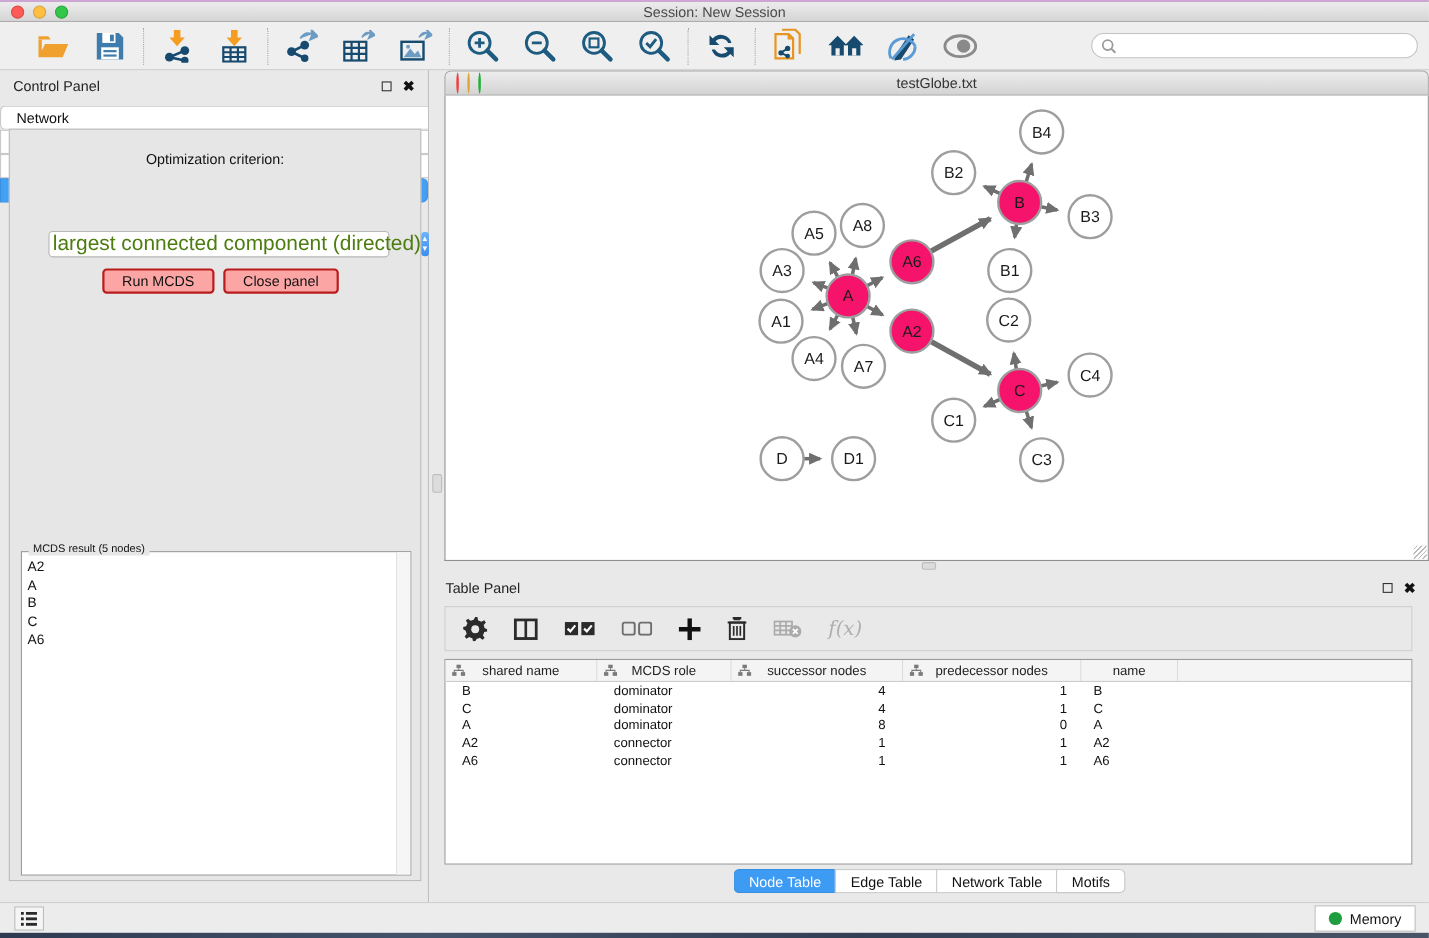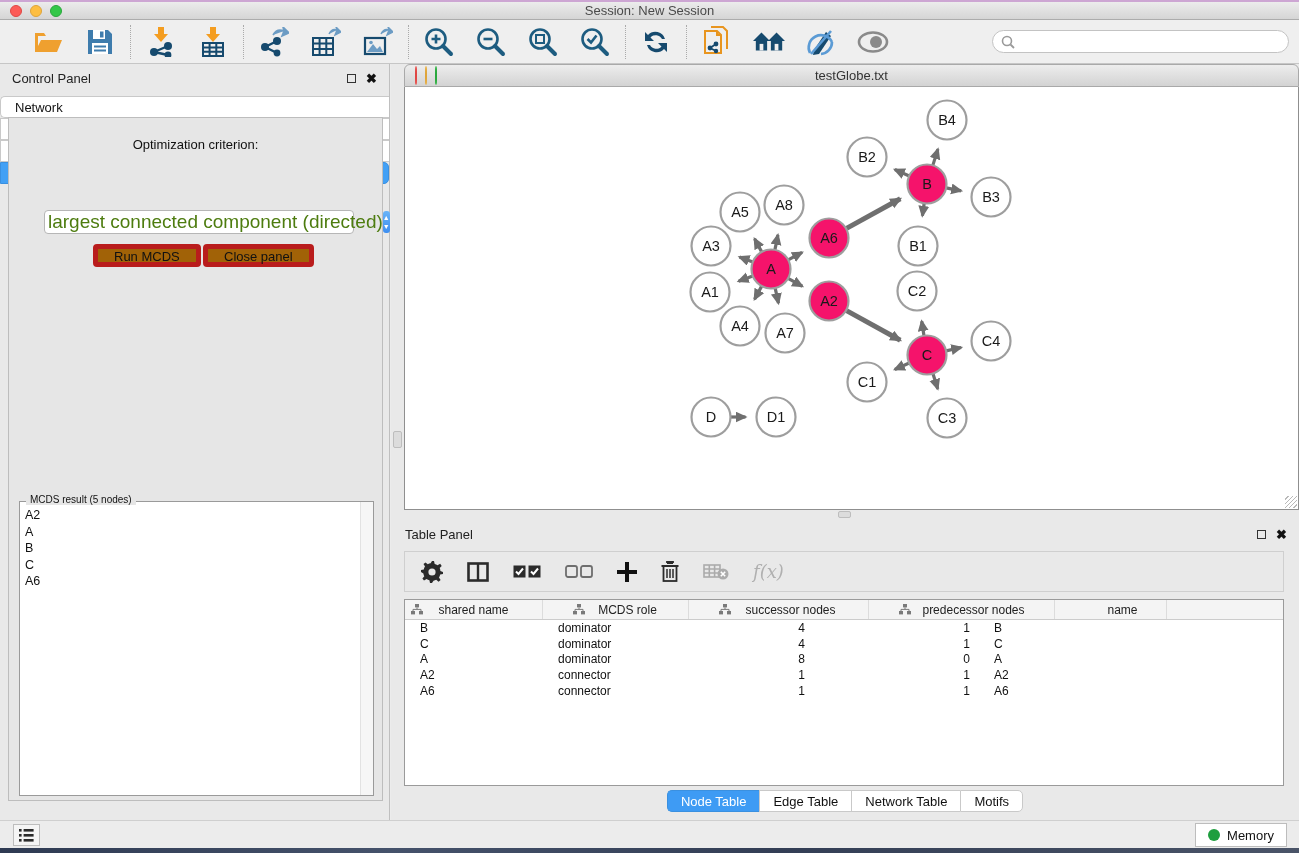--- a/index.html
+++ b/index.html
@@ -46,21 +46,21 @@
 
   #cp-content { position:absolute; left:8px; top:53px; width:375px; height:684px;
     border:1px solid #BDBDBD; background:#E6E6E6; }
   #opt-label { text-align:center; margin-top:19px; font-size:13px; color:#111; }
   #opt-select { position:absolute; left:35px; top:92px; width:310px; height:24px; background:#fff;
     border:1px solid #B6B6B6; border-radius:4px; display:flex; align-items:center; cursor:pointer; }
   #opt-select .val { flex:1; font-size:19px; padding-left:3px; color:#4d7c0f; white-space:nowrap; }
   #opt-select .stepper { width:21px; height:22px; margin-right:1px; border-radius:3px;
     background:linear-gradient(#6AB4F8,#3D8EF0); color:#fff; font-size:7px; line-height:7px;
     display:flex; flex-direction:column; align-items:center; justify-content:center; gap:2px; }
-  .cp-btn { position:absolute; top:126px; height:23px; background:#a16207; border:5px solid #b91c1c;
+  .cp-btn { position:absolute; top:126px; height:23px; background:#fca5a5; border:2px solid #b91c1c;
     border-radius:4px; font-size:13px; color:#111; font-family:"Liberation Sans",sans-serif; cursor:pointer; padding:0 16px; }
   #btn-run { left:84px; }
   #btn-close { left:194px; }
 
   #mcds-fieldset { position:absolute; left:10px; top:383px; width:355px; height:295px;
     border:1px solid #9A9A9A; background:#fff; }
   #mcds-legend { position:absolute; left:6px; top:-8px; background:#E6E6E6; padding:0 4px; font-size:10px; color:#111; }
   #mcds-list { position:absolute; left:1px; top:5px; bottom:1px; right:14px; overflow:hidden; }
   #mcds-list div { font-size:12.5px; line-height:16.5px; padding-left:4px; color:#111; cursor:default; }
   #mcds-scroll { position:absolute; right:0; top:0; bottom:0; width:13px; background:#F6F6F6; border-left:1px solid #E2E2E2; }
@@ -87,21 +87,21 @@
 
   
   #table-panel { position:absolute; left:0; top:456px; width:908px; height:300px; }
   #tp-toolbar { position:absolute; left:13px; top:31px; width:880px; height:41px; border:1px solid #CFCFCF;
     display:flex; align-items:center; gap:24px; padding-left:16px; }
   .tp-icon { display:flex; align-items:center; justify-content:center; cursor:pointer; }
   .fx { font-family:"DejaVu Serif", serif; font-style:italic; font-size:18px; color:#B0B0B0; }
 
   #data-table { position:absolute; left:13px; top:79px; width:880px; height:187px; background:#fff;
     border:1px solid #9A9A9A; overflow:hidden; }
-  #dt-header { display:flex; height:20px; background:#F4F4F4; border-bottom:1px solid #CCCCCC;gap:24px; }
+  #dt-header { display:flex; height:20px; background:#F4F4F4; border-bottom:1px solid #CCCCCC; }
   .dt-col { position:relative; display:flex; align-items:center; justify-content:center; gap:6px;
     border-right:1px solid #DCDCDC; font-size:12px; color:#222; }
   .dt-col svg { position:absolute; left:6px; }
   .dt-row { display:flex; height:15.8px; align-items:center; cursor:default; }
   .dt-cell { font-size:12px; color:#111; white-space:nowrap; overflow:hidden; }
   .c0{width:138px;} .c1{width:122px;} .c2{width:156px;} .c3{width:162px;} .c4{width:88px;} .c5{flex:1; border-right:none;}
   .dt-cell.c0,.dt-cell.c1{ padding-left:15px; }
   .dt-cell.c2{ text-align:right; padding-right:16px; }
   .dt-cell.c3{ text-align:right; padding-right:13px; }
   .dt-cell.c4{ padding-left:11px; }

